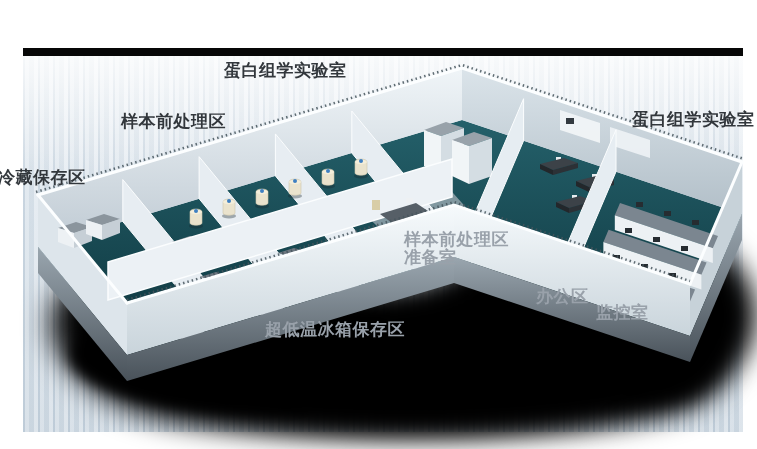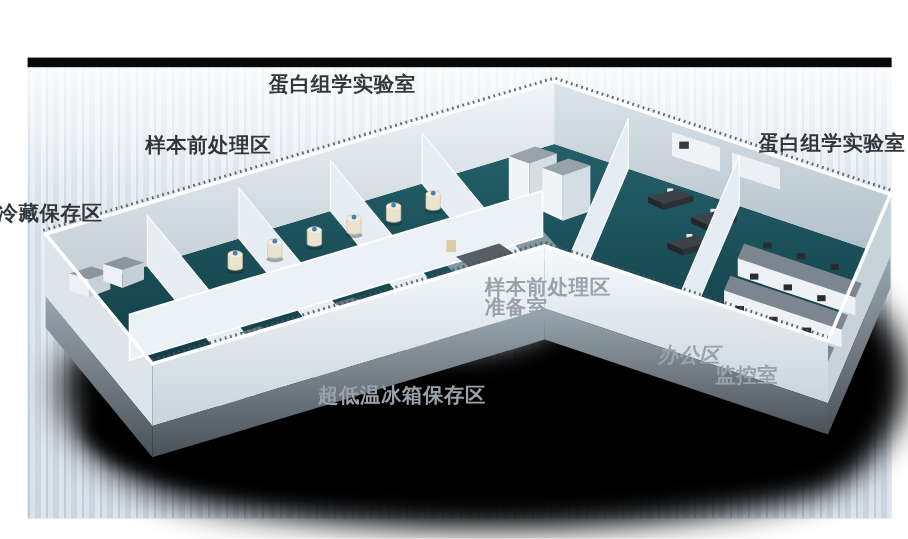--- a/index.html
+++ b/index.html
@@ -26,21 +26,21 @@
   .lab{position:absolute;font-weight:bold;font-size:17px;letter-spacing:.5px;
        white-space:nowrap;line-height:1;z-index:5;}
   .lab-dark{color:#32373c;text-shadow:0 0 2px rgba(255,255,255,.45);}
   .lab-light{color:#99a1aa;}
   .pos-proteomics{left:224px;top:62px;}
   .pos-ln2{left:121px;top:113px;}
   .pos-cold{left:-2px;top:169px;}
   .pos-molbio{left:632px;top:111px;}
   .pos-pretreat{left:404px;top:231px;}
   .pos-prep{left:404px;top:250px;font-family:Liberation Mono, monospace;}
-  .pos-office{left:548px;top:288px;font-style:italic;}
+  .pos-office{left:536px;top:288px;}
   .pos-monitor{left:596px;top:304px;}
   .pos-ult{left:265px;top:321px;}
 </style>
 </head>
 <body>
 
 <div class="stage">
 
   <div class="backdrop"></div>
   <div class="topbar"></div>

